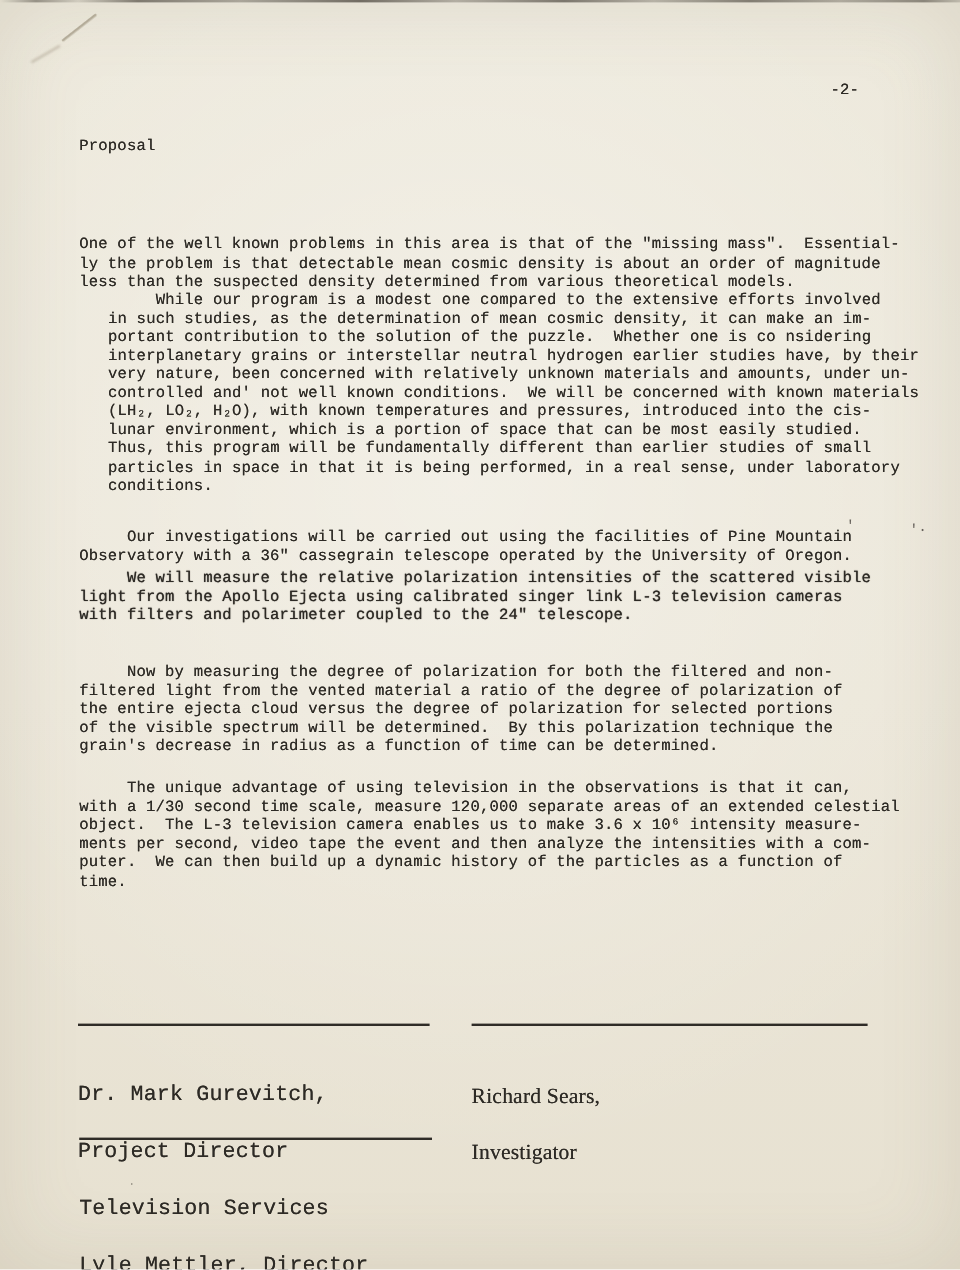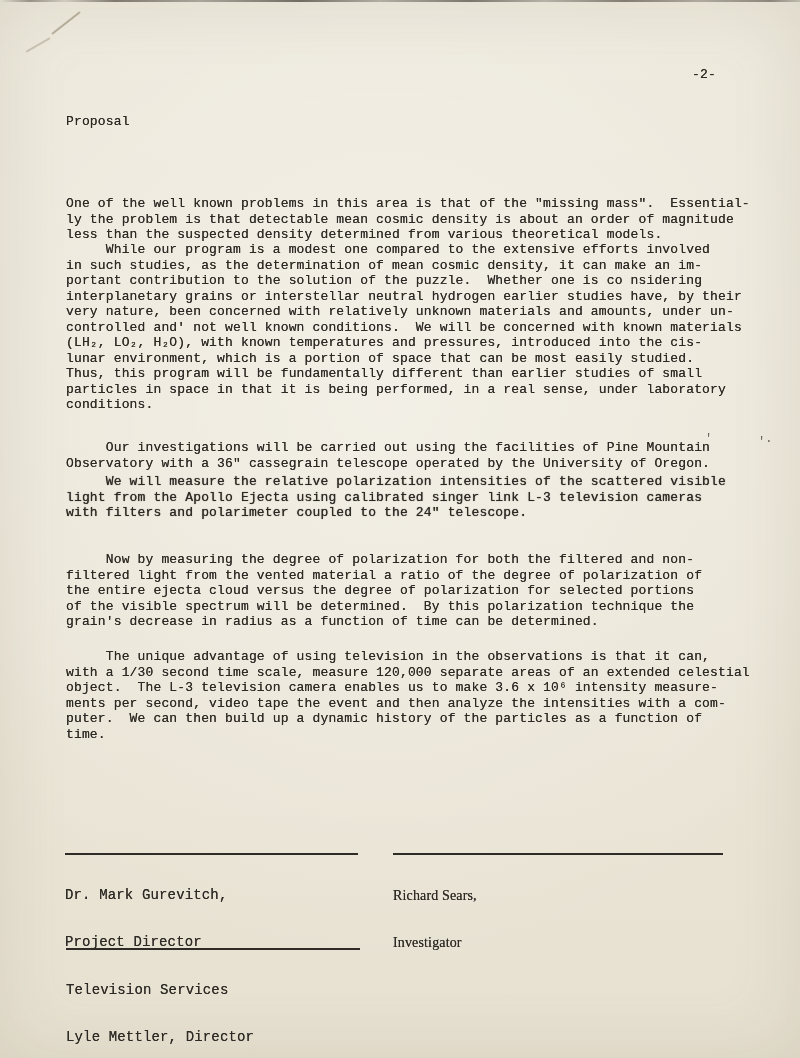--- a/index.html
+++ b/index.html
@@ -19,30 +19,30 @@
     left:66px;
     white-space:pre;
     font-size:13px;
     line-height:15.5px;
     letter-spacing:0.15px;
     text-shadow:0 0 0.4px rgba(45,42,37,.85);
   }
   .page-number{left:692px;top:67px;}
   .doc-heading{top:114px;}
   .p1{top:196px;}
-  .p2{top:242px;}
+  .p2{top:242px;margin-left:24px;}
   .p3{top:440px;}
   .p4{top:474px;text-shadow:0 0 0.8px rgba(40,37,32,.95);}
   .p5{top:552px;}
   .p6{top:649px;}
   .sig{
     position:absolute;
     border-top:2px solid #2f2c27;
-    padding-top:2px;
-    font-size:14px;
+    padding-top:20px;
+    font-size:18px;
     line-height:15.5px;
     letter-spacing:0.15px;
     white-space:pre;
     text-shadow:0 0 0.5px rgba(45,42,37,.85);
   }
   .sig1{left:65px;top:853px;width:293px;}
   .sig2{left:393px;top:853px;width:330px;font-family:Liberation Serif, serif;}
   .sig3{left:66px;top:948px;width:294px;}
   .top-edge{
     position:absolute;left:0;top:0;width:800px;height:2px;

